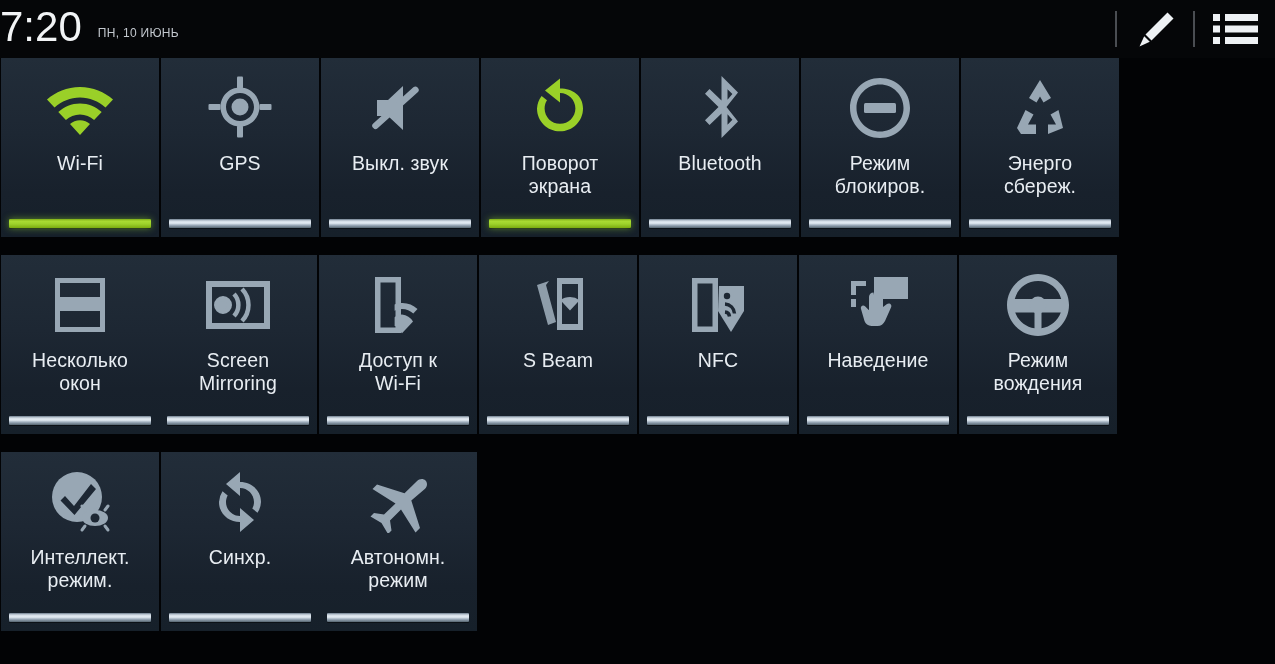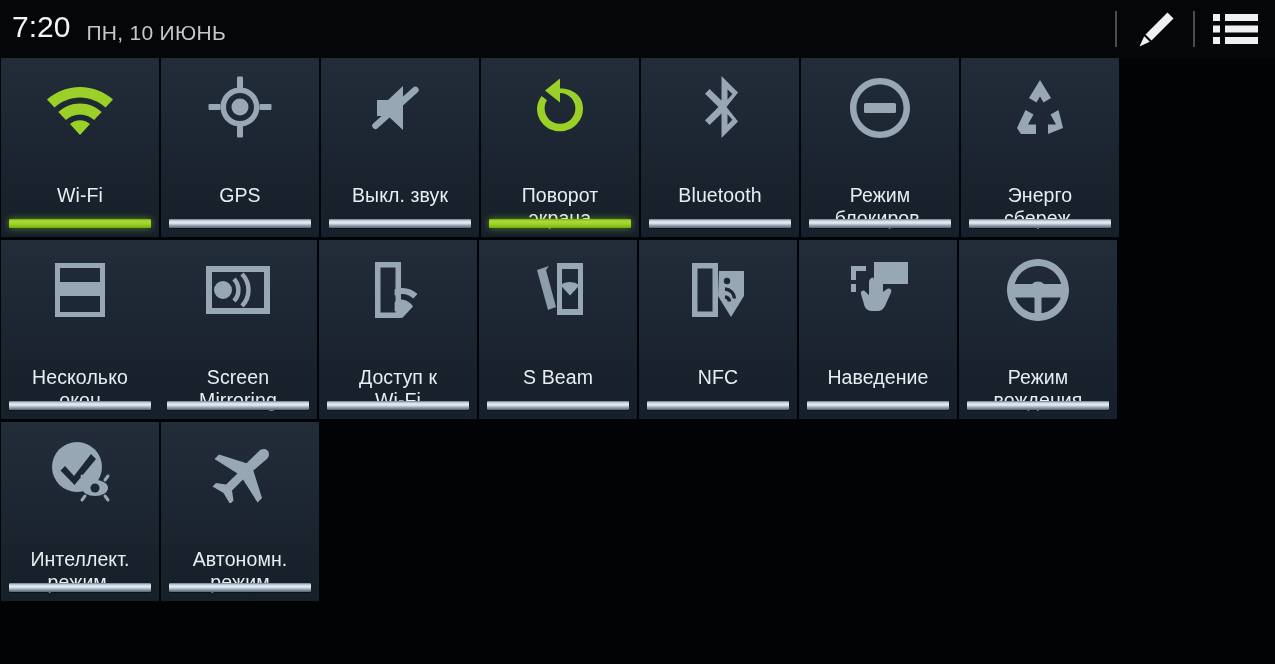--- a/index.html
+++ b/index.html
@@ -14,31 +14,31 @@
   
   .header {
     position:relative;
     height:58px;
     width:100%;
     background:#050608;
     display:flex;
     align-items:center;
   }
   .clock {
-    font-size:30px;
+    font-size:42px;
     font-weight:300;
     color:#f2f4f6;
     letter-spacing:0px;
-    margin-left:12px;
+    margin-left:0;
     line-height:42px;
     position:relative;
     top:-2px;
   }
   .datestr {
-    font-size:21px;
+    font-size:12px;
     color:#c3c8ce;
     margin-left:16px;
     letter-spacing:0.3px;
     position:relative;
     top:4px;
   }
   .header-right {
     margin-left:auto;
     display:flex;
     align-items:center;
@@ -58,28 +58,27 @@
     width:100%;
     display:flex;
     flex-wrap:wrap;
     align-content:flex-start;
     padding-left:1px;
   }
   .tile {
     width:158px;
     height:179px;
     margin-right:2px;
-    margin-bottom:3px;
+    margin-bottom:18px;
     background:linear-gradient(to bottom,#222d39 0%, #1d2733 42%, #18212c 75%, #16202a 100%);
     position:relative;
     display:flex;
     flex-direction:column;
     align-items:flex-start;
     overflow:hidden;
-    gap:32px;
   }
   .tile:nth-child(8n) { margin-right:0; }
 
   .tile-icon {
     height:94px;
     display:flex;
     align-items:center;
     justify-content:center;
     width:100%;
     padding-top:6px;
@@ -422,20 +421,36 @@
         <div class="tile-label">
           <div>
             <span>Интеллект.</span>
             <span>режим.</span>
           </div>
         </div>
         <div class="tile-bar off"></div>
       </div>
       <div class="tile">
         <div class="tile-icon">
+          <svg width="64" height="64" viewBox="0 0 64 64">
+            <g class="ic-off">
+      <path d="M32 12V2L18 14l14 12v-8c7.7 0 14 6.3 14 14 0 2.4-.6 4.6-1.7 6.6l5.2 4.2A21 21 0 0 0 53 32c0-11.6-9.4-20-21-20z"></path>
+      <path d="M32 52v10l14-12-14-12v8c-7.7 0-14-6.3-14-14 0-2.4.6-4.6 1.7-6.6l-5.2-4.2A21 21 0 0 0 11 32c0 11.6 9.4 20 21 20z"></path>
+    </g>
+          </svg>
+        </div>
+        <div class="tile-label">
+          <div>
+            <span>Синхр.</span>
+          </div>
+        </div>
+        <div class="tile-bar off"></div>
+      </div>
+      <div class="tile">
+        <div class="tile-icon">
           <svg width="72" height="62" viewBox="0 0 72 62">
             <g class="ic-off">
       <path d="M63.5 9.5c-2.2-2.2-6-2-8.7.7L42.5 22.2 15 13.5l-4.5 4.5 23 14.5L22 43.5l-10-1.5-3.5 3.5 11 6.5 6.5 11 3.5-3.5-1.5-10 11-11 14.5 23 4.5-4.5-8.7-27.5L62.8 18c2.7-2.7 2.9-6.3.7-8.5z"></path>
     </g>
           </svg>
         </div>
         <div class="tile-label">
           <div>
             <span>Автономн.</span>
             <span>режим</span>

